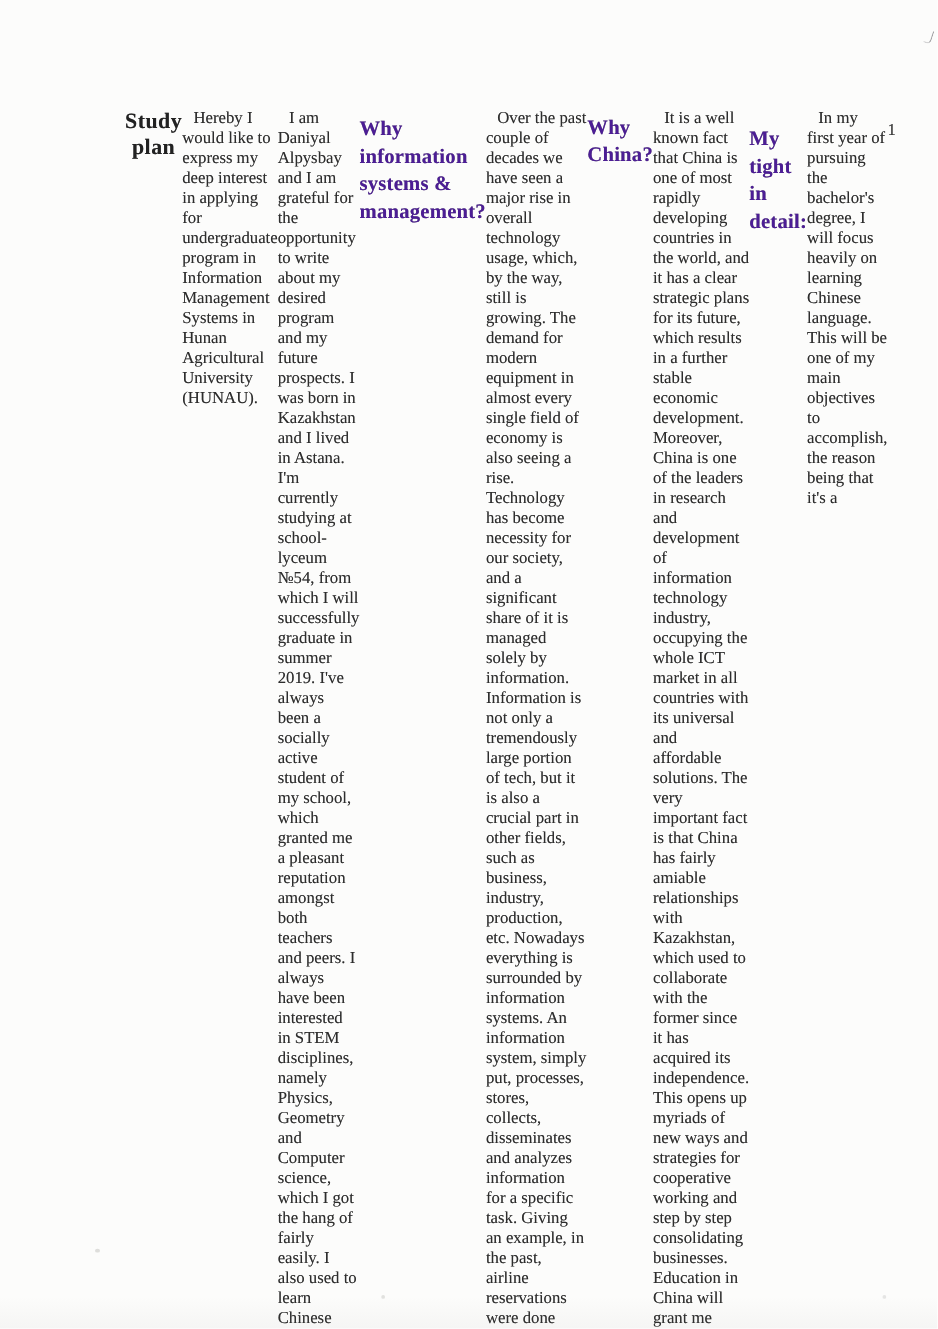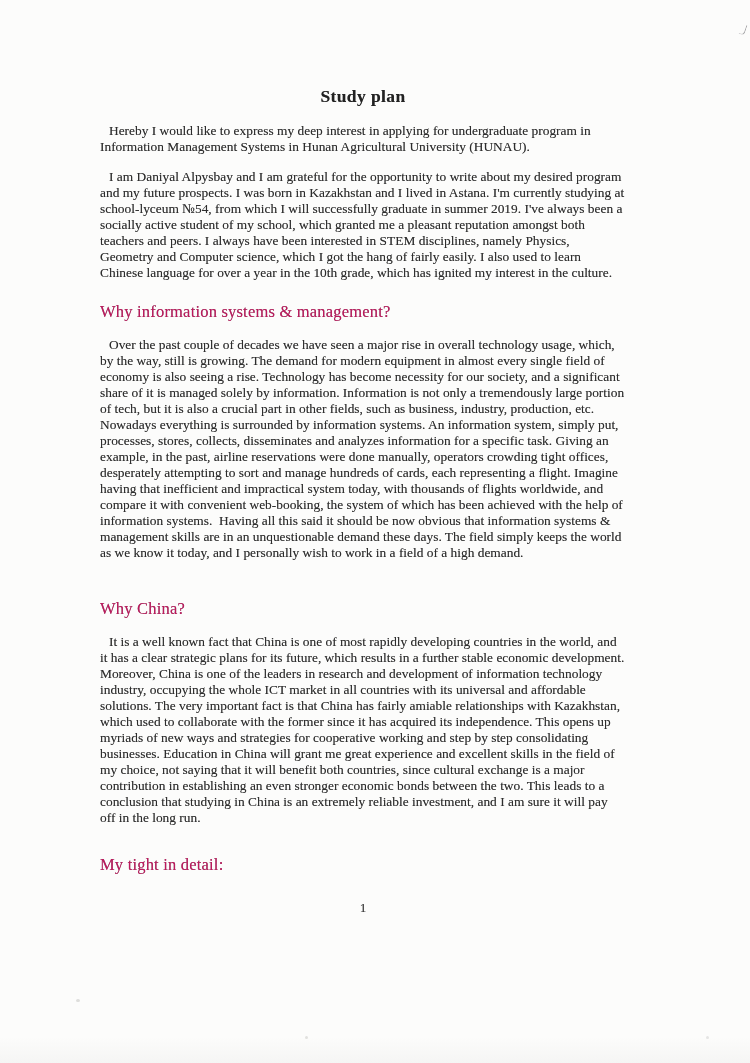--- a/index.html
+++ b/index.html
@@ -11,21 +11,21 @@
     position: relative;
     width: 750px;
     height: 1063px;
     box-sizing: border-box;
     background: #fcfcfb;
     color: #2d2d2d;
     font-family: "Liberation Serif", serif;
     padding: 86px 124px 0 100px;
     overflow: hidden;
     display: flex;
-    flex-direction: column;
+    flex-direction: row;
   }
   
   .page::after {
     content: "";
     position: absolute;
     left: 0; right: 0; bottom: 0;
     height: 26px;
     background: linear-gradient(to bottom, rgba(120,120,115,0) 0%, rgba(120,120,115,0.05) 100%);
     pointer-events: none;
   }
@@ -49,29 +49,29 @@
   .para {
     font-size: 13.4px;
     line-height: 16px;
     margin: 0 0 14px 0;
     text-indent: 9px;
     white-space: pre-wrap;
     text-shadow: 0 0 0.4px rgba(45,45,45,0.45);
   }
   .heading {
     font-size: 16.5px;
-    font-weight: normal;
+    font-weight: bold;
     line-height: 22px;
     letter-spacing: 0.2px;
     margin: 0 0 14px 0;
-    color: #be185d;
+    color: #4c1d95;
     text-shadow: 0 0 0.5px rgba(30,30,30,0.5);
   }
   .heading.h-why-ism   { margin-top: 6px; }
-  .heading.h-why-china { margin-top: 23px; }
+  .heading.h-why-china { margin-top: 5px; }
   .heading.h-plans     { margin-top: 14px; }
   .page-number {
     font-size: 13.4px;
     line-height: 16px;
     text-align: center;
     margin-top: 10px;
     color: #3a3a3a;
     text-shadow: 0 0 0.4px rgba(45,45,45,0.4);
   }
   
@@ -111,16 +111,17 @@
   <h2 class="heading h-why-ism">Why information systems &amp; management?</h2>
 
   <p class="para">Over the past couple of decades we have seen a major rise in overall technology usage, which, by the way, still is growing. The demand for modern equipment in almost every single field of economy is also seeing a rise. Technology has become necessity for our society, and a significant share of it is managed solely by information. Information is not only a tremendously large portion of tech, but it is also a crucial part in other fields, such as business, industry, production, etc. Nowadays everything is surrounded by information systems. An information system, simply put, processes, stores, collects, disseminates and analyzes information for a specific task. Giving an example, in the past, airline reservations were done manually, operators crowding tight offices, desperately attempting to sort and manage hundreds of cards, each representing a flight. Imagine having that inefficient and impractical system today, with thousands of flights worldwide, and compare it with convenient web-booking, the system of which has been achieved with the help of information systems.  Having all this said it should be now obvious that information systems &amp; management skills are in an unquestionable demand these days. The field simply keeps the world as we know it today, and I personally wish to work in a field of a high demand.</p>
 
   <h2 class="heading h-why-china">Why China?</h2>
 
   <p class="para">It is a well known fact that China is one of most rapidly developing countries in the world, and it has a clear strategic plans for its future, which results in a further stable economic development. Moreover, China is one of the leaders in research and development of information technology industry, occupying the whole ICT market in all countries with its universal and affordable solutions. The very important fact is that China has fairly amiable relationships with Kazakhstan, which used to collaborate with the former since it has acquired its independence. This opens up myriads of new ways and strategies for cooperative working and step by step consolidating businesses. Education in China will grant me great experience and excellent skills in the field of my choice, not saying that it will benefit both countries, since cultural exchange is a major contribution in establishing an even stronger economic bonds between the two. This leads to a conclusion that studying in China is an extremely reliable investment, and I am sure it will pay off in the long run.</p>
 
   <h2 class="heading h-plans">My tight in detail:</h2>
 
+  <p class="para">In my first year of pursuing the bachelor's degree, I will focus heavily on learning Chinese language. This will be one of my main objectives to accomplish, the reason being that it's a</p>
 
   <div class="page-number">1</div>
 
 </div>
 
 </body></html>

